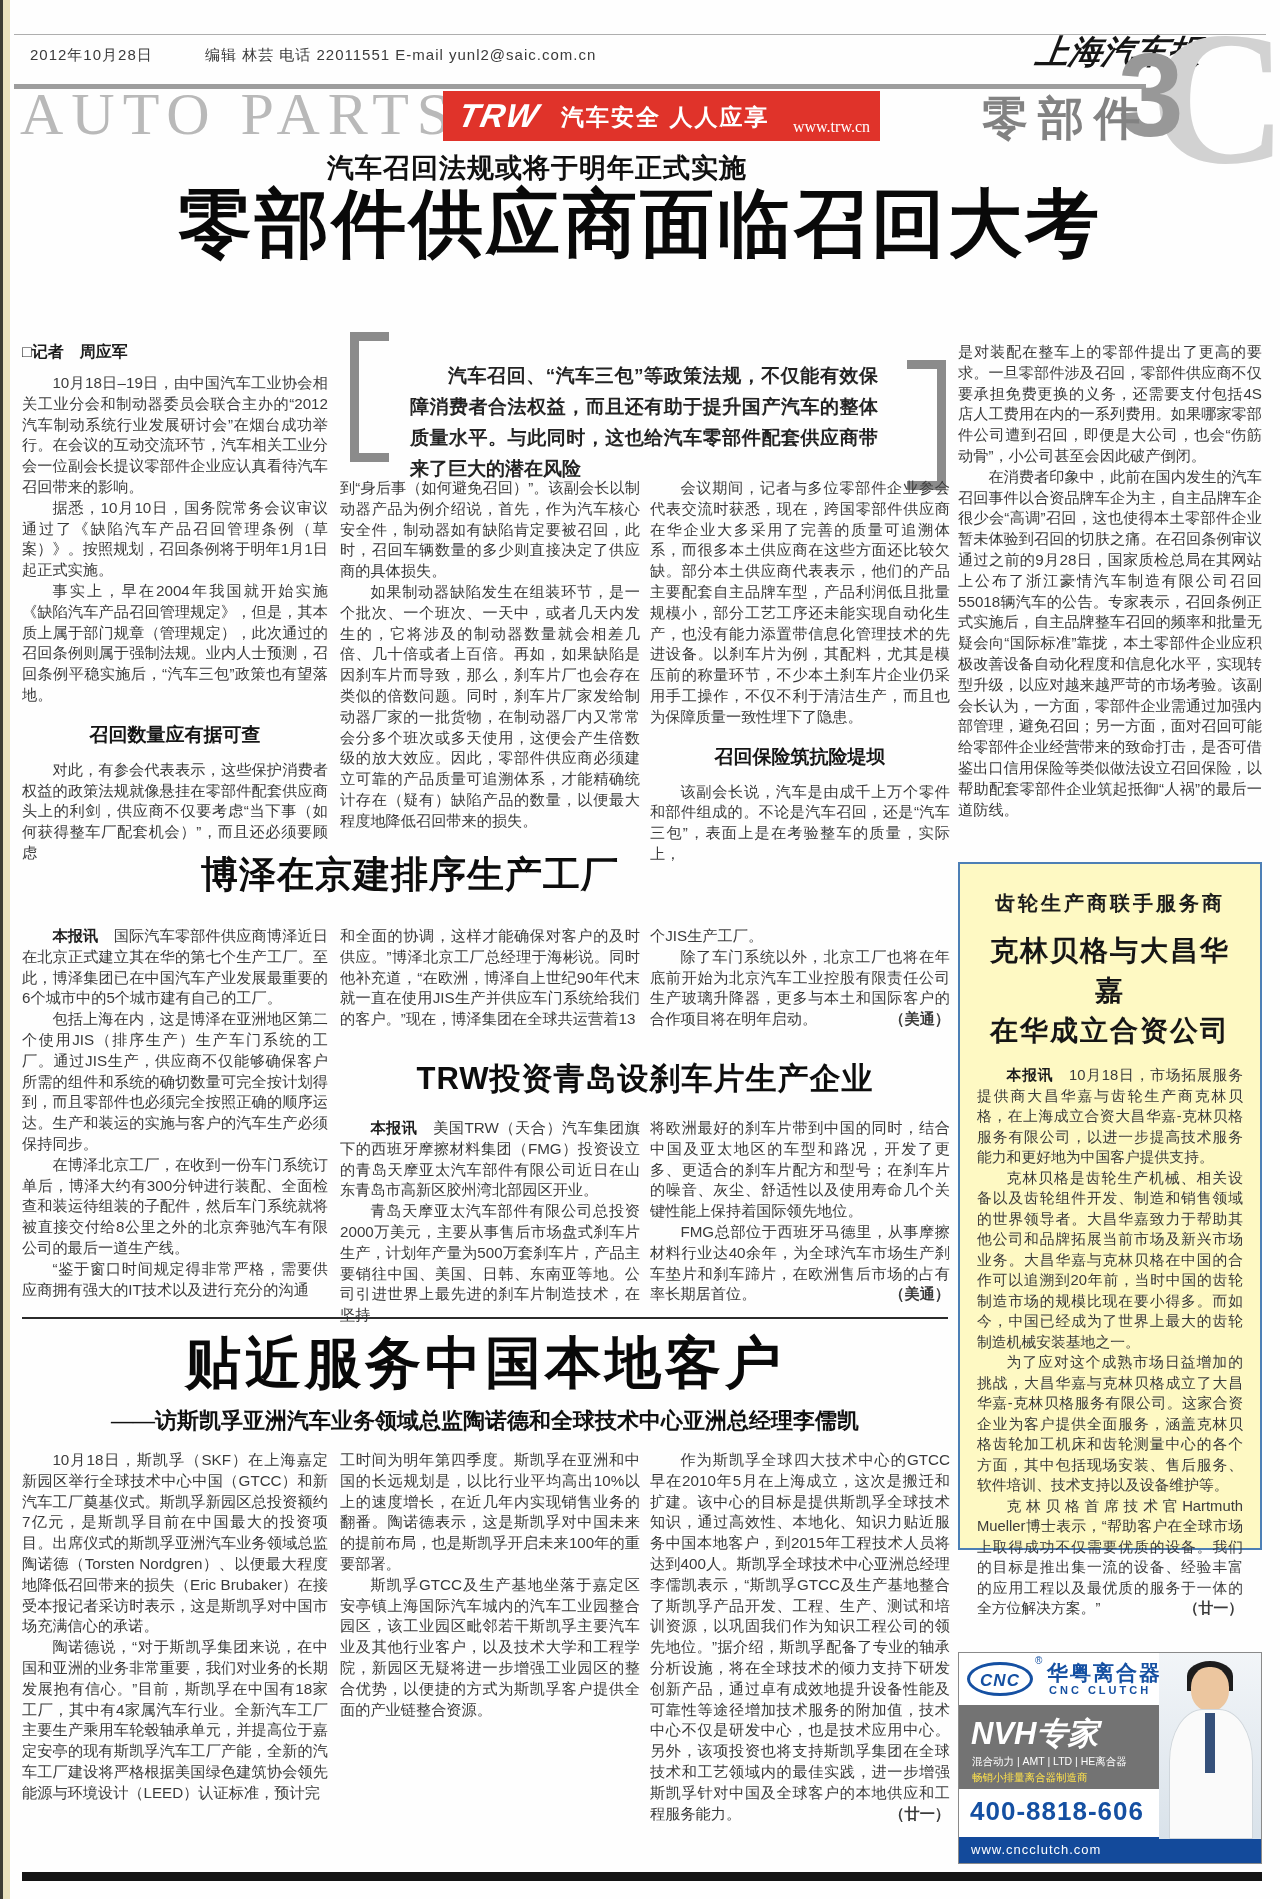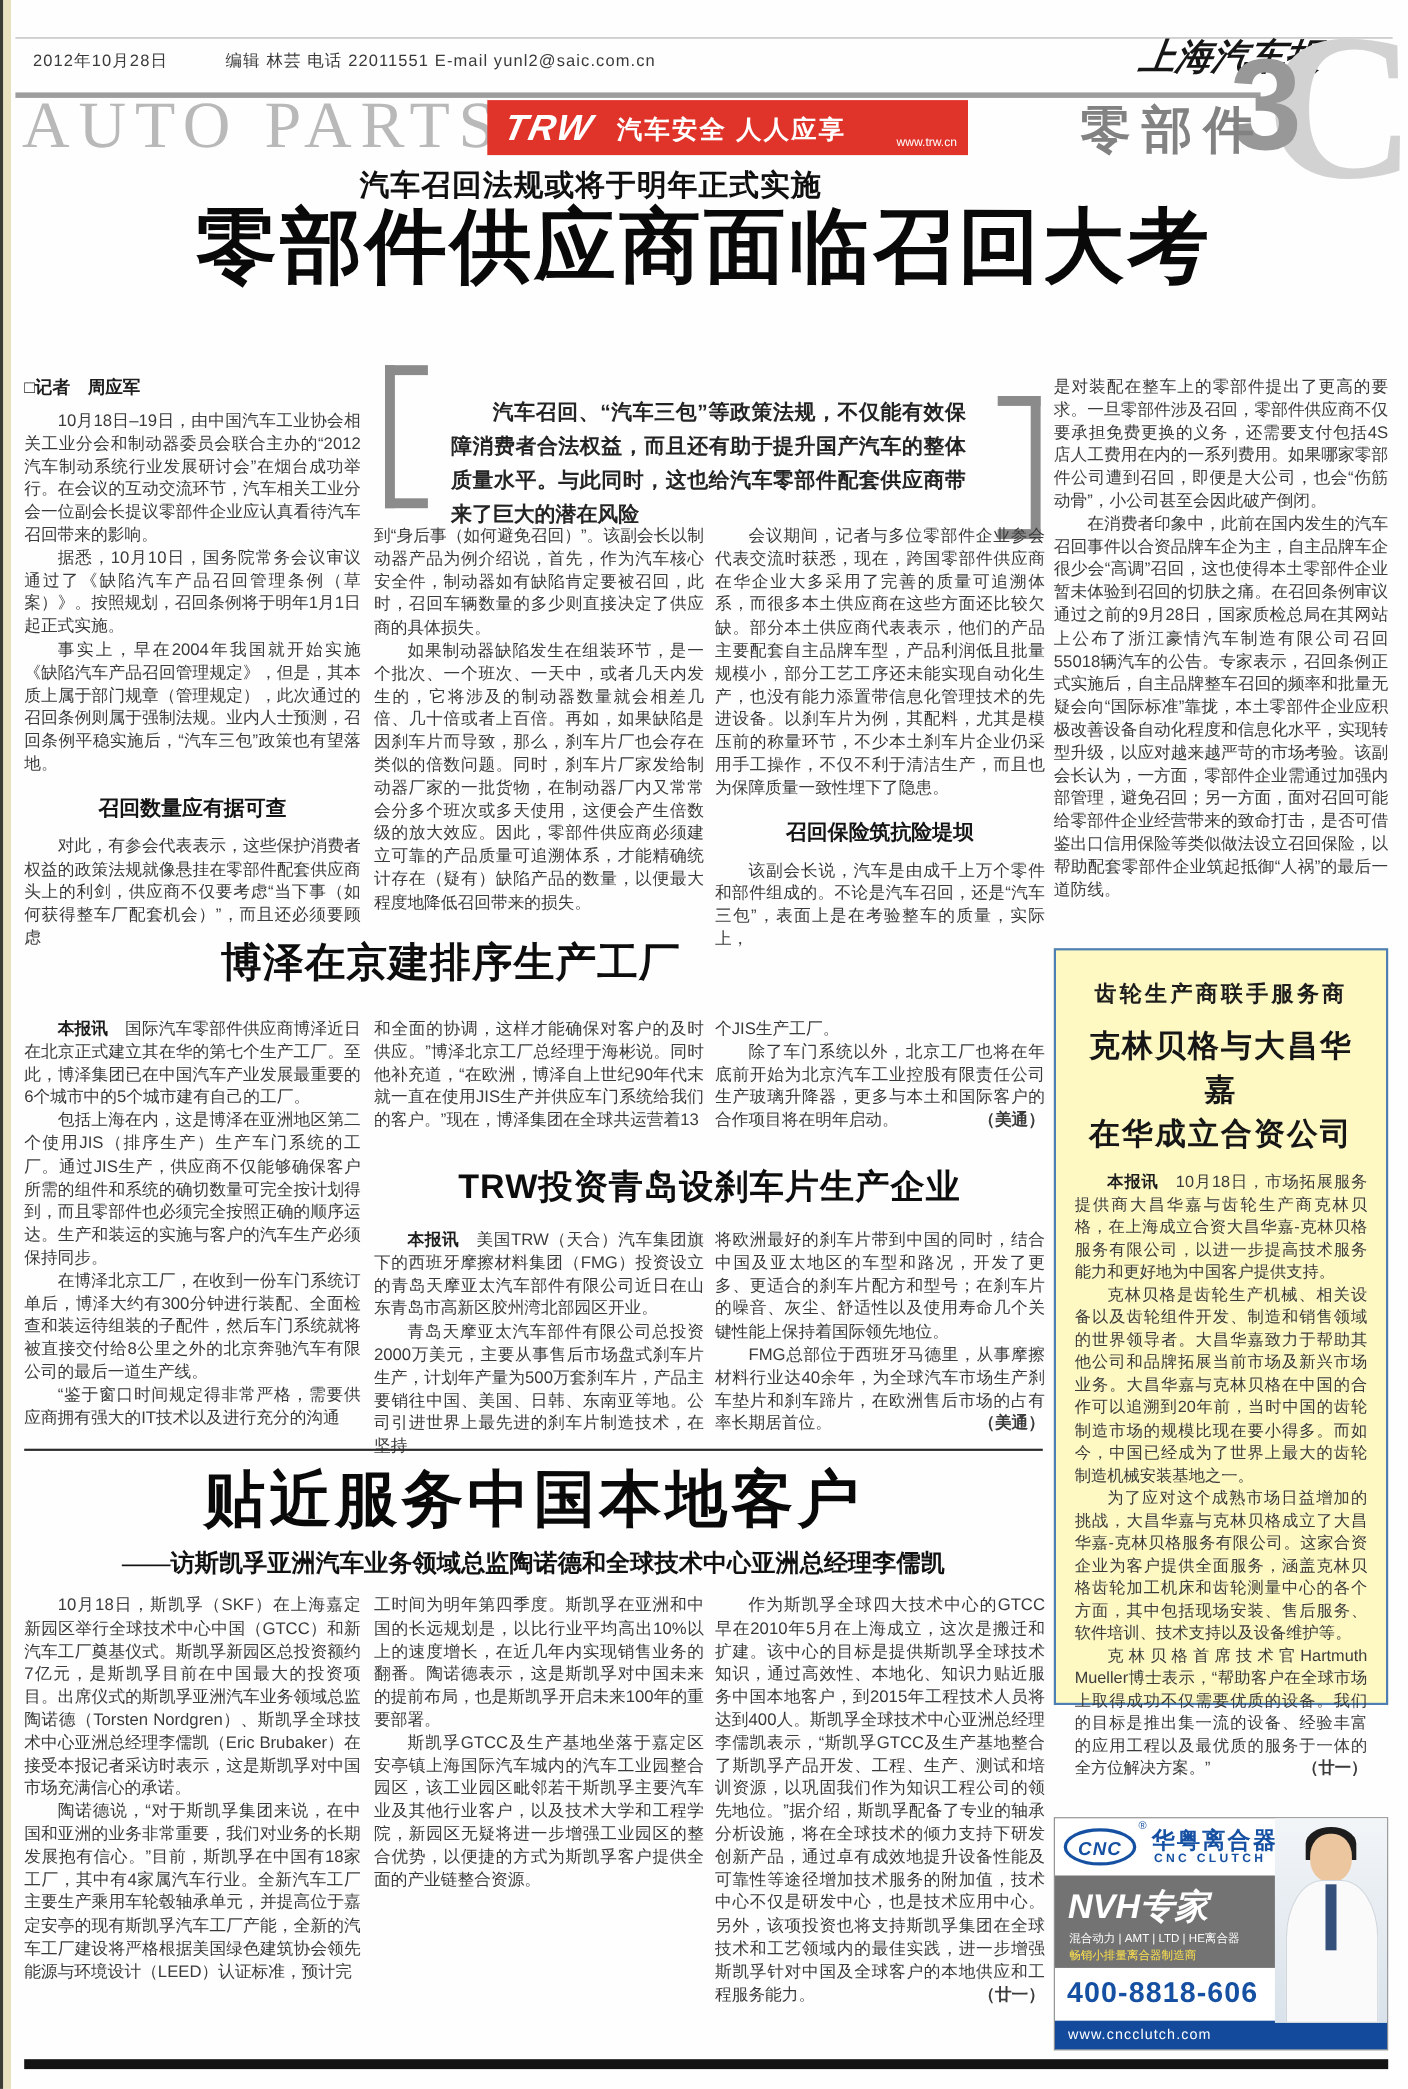--- a/index.html
+++ b/index.html
@@ -21,21 +21,21 @@
            font-size:190px; line-height:160px; color:#d2d2d2; z-index:1; }
   .big-3 { left:1118px; top:40px; font-size:118px; line-height:110px; font-weight:bold;
            color:#989898; z-index:2; }
   .rule-thick { left:14px; top:84px; width:1132px; height:5px; background:#9d9d9d; }
   .auto-parts { left:20px; top:86px; font-family:"Liberation Serif",serif; font-size:60px;
                 line-height:56px; color:#b9b9b9; letter-spacing:8px; }
   .trw-banner { left:443px; top:91px; width:437px; height:50px; background:#e0332a; color:#fff; }
   .trw-logo { position:absolute; left:16px; top:6px; font-size:33px; font-weight:900;
               font-style:italic; letter-spacing:2px; transform:skewX(-12deg); }
   .trw-slogan { position:absolute; left:118px; top:11px; font-size:23px; font-weight:bold; letter-spacing:2px; }
-  .trw-url { position:absolute; right:10px; bottom:5px; font-size:11px; }
+  .trw-url { position:absolute; right:10px; bottom:5px; font-size:16px;font-family:Liberation Serif, serif; }
   .sec-cn { left:982px; top:88px; font-family:"Liberation Serif",serif; font-weight:bold;
             font-size:46px; color:#828282; letter-spacing:10px; z-index:3; }
 
   
   .kicker { left:22px; top:150px; width:1030px; text-align:center; font-family:"Liberation Serif",serif;
             font-weight:bold; font-size:27px; color:#101010; letter-spacing:1px; }
   .headline { left:0; top:184px; width:1280px; text-align:center; font-size:74px; font-weight:900;
               color:#090909; letter-spacing:3px; line-height:80px; }
 
   .quote { left:340px; top:328px; width:608px; height:152px; }
@@ -200,21 +200,21 @@
       <p class="para cont">将欧洲最好的刹车片带到中国的同时，结合中国及亚太地区的车型和路况，开发了更多、更适合的刹车片配方和型号；在刹车片的噪音、灰尘、舒适性以及使用寿命几个关键性能上保持着国际领先地位。</p>
       <p class="para">FMG总部位于西班牙马德里，从事摩擦材料行业达40余年，为全球汽车市场生产刹车垫片和刹车蹄片，在欧洲售后市场的占有率长期居首位。</p>
       <div class="tagline">（美通）</div>
     </div>
 
   <div class="abs divider"></div>
 
   <div class="abs s-title">贴近服务中国本地客户</div>
   <div class="abs s-sub">——访斯凯孚亚洲汽车业务领域总监陶诺德和全球技术中心亚洲总经理李儒凯</div>
   <div class="abs col sc1">
-      <p class="para">10月18日，斯凯孚（SKF）在上海嘉定新园区举行全球技术中心中国（GTCC）和新汽车工厂奠基仪式。斯凯孚新园区总投资额约7亿元，是斯凯孚目前在中国最大的投资项目。出席仪式的斯凯孚亚洲汽车业务领域总监陶诺德（Torsten Nordgren）、斯凯孚全球技术中心亚洲总经理李儒凯（Eric Brubaker）在接受本报记者采访时表示，这是斯凯孚对中国市场充满信心的承诺。</p>
+      <p class="para">10月18日，斯凯孚（SKF）在上海嘉定新园区举行全球技术中心中国（GTCC）和新汽车工厂奠基仪式。斯凯孚新园区总投资额约7亿元，是斯凯孚目前在中国最大的投资项目。出席仪式的斯凯孚亚洲汽车业务领域总监陶诺德（Torsten Nordgren）、以便最大程度地降低召回带来的损失（Eric Brubaker）在接受本报记者采访时表示，这是斯凯孚对中国市场充满信心的承诺。</p>
       <p class="para">陶诺德说，“对于斯凯孚集团来说，在中国和亚洲的业务非常重要，我们对业务的长期发展抱有信心。”目前，斯凯孚在中国有18家工厂，其中有4家属汽车行业。全新汽车工厂主要生产乘用车轮毂轴承单元，并提高位于嘉定安亭的现有斯凯孚汽车工厂产能，全新的汽车工厂建设将严格根据美国绿色建筑协会领先能源与环境设计（LEED）认证标准，预计完</p>
     </div>
   <div class="abs col sc2">
       <p class="para cont">工时间为明年第四季度。斯凯孚在亚洲和中国的长远规划是，以比行业平均高出10%以上的速度增长，在近几年内实现销售业务的翻番。陶诺德表示，这是斯凯孚对中国未来的提前布局，也是斯凯孚开启未来100年的重要部署。</p>
       <p class="para">斯凯孚GTCC及生产基地坐落于嘉定区安亭镇上海国际汽车城内的汽车工业园整合园区，该工业园区毗邻若干斯凯孚主要汽车业及其他行业客户，以及技术大学和工程学院，新园区无疑将进一步增强工业园区的整合优势，以便捷的方式为斯凯孚客户提供全面的产业链整合资源。</p>
     </div>
   <div class="abs col sc3">
       <p class="para">作为斯凯孚全球四大技术中心的GTCC早在2010年5月在上海成立，这次是搬迁和扩建。该中心的目标是提供斯凯孚全球技术知识，通过高效性、本地化、知识力贴近服务中国本地客户，到2015年工程技术人员将达到400人。斯凯孚全球技术中心亚洲总经理李儒凯表示，“斯凯孚GTCC及生产基地整合了斯凯孚产品开发、工程、生产、测试和培训资源，以巩固我们作为知识工程公司的领先地位。”据介绍，斯凯孚配备了专业的轴承分析设施，将在全球技术的倾力支持下研发创新产品，通过卓有成效地提升设备性能及可靠性等途径增加技术服务的附加值，技术中心不仅是研发中心，也是技术应用中心。另外，该项投资也将支持斯凯孚集团在全球技术和工艺领域内的最佳实践，进一步增强斯凯孚针对中国及全球客户的本地供应和工程服务能力。</p>
       <div class="tagline">（廿一）</div>
     </div>

